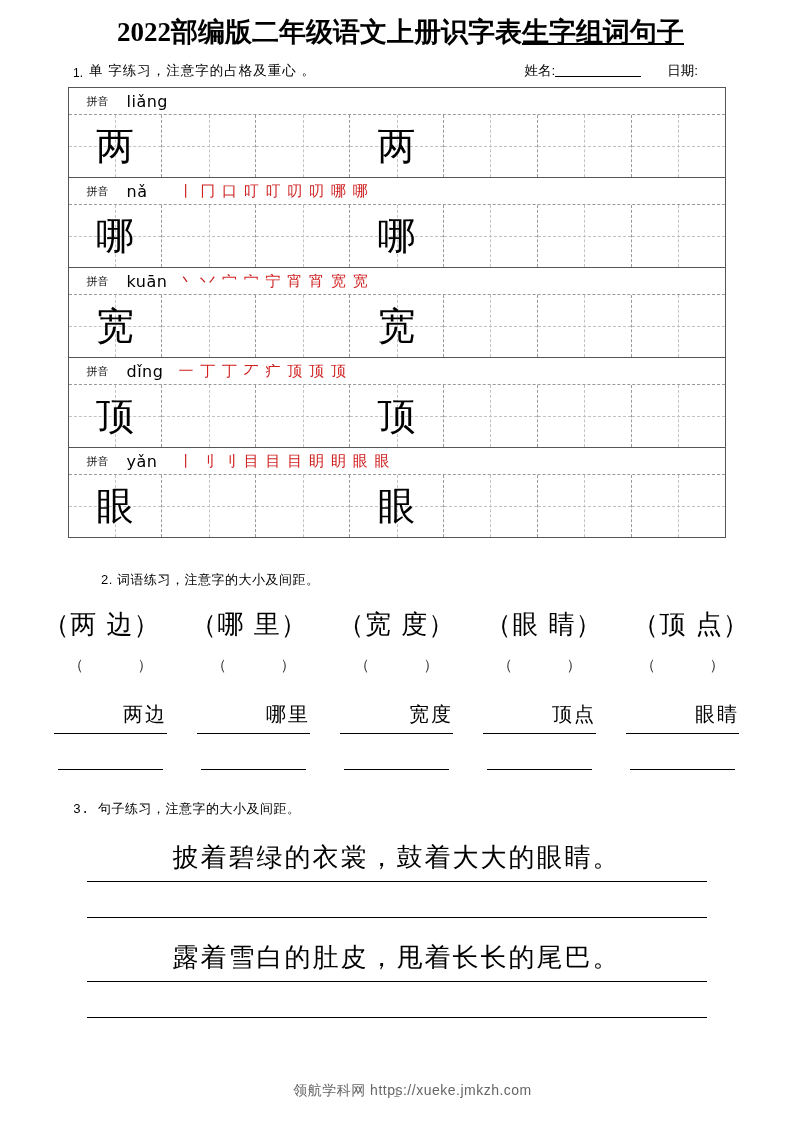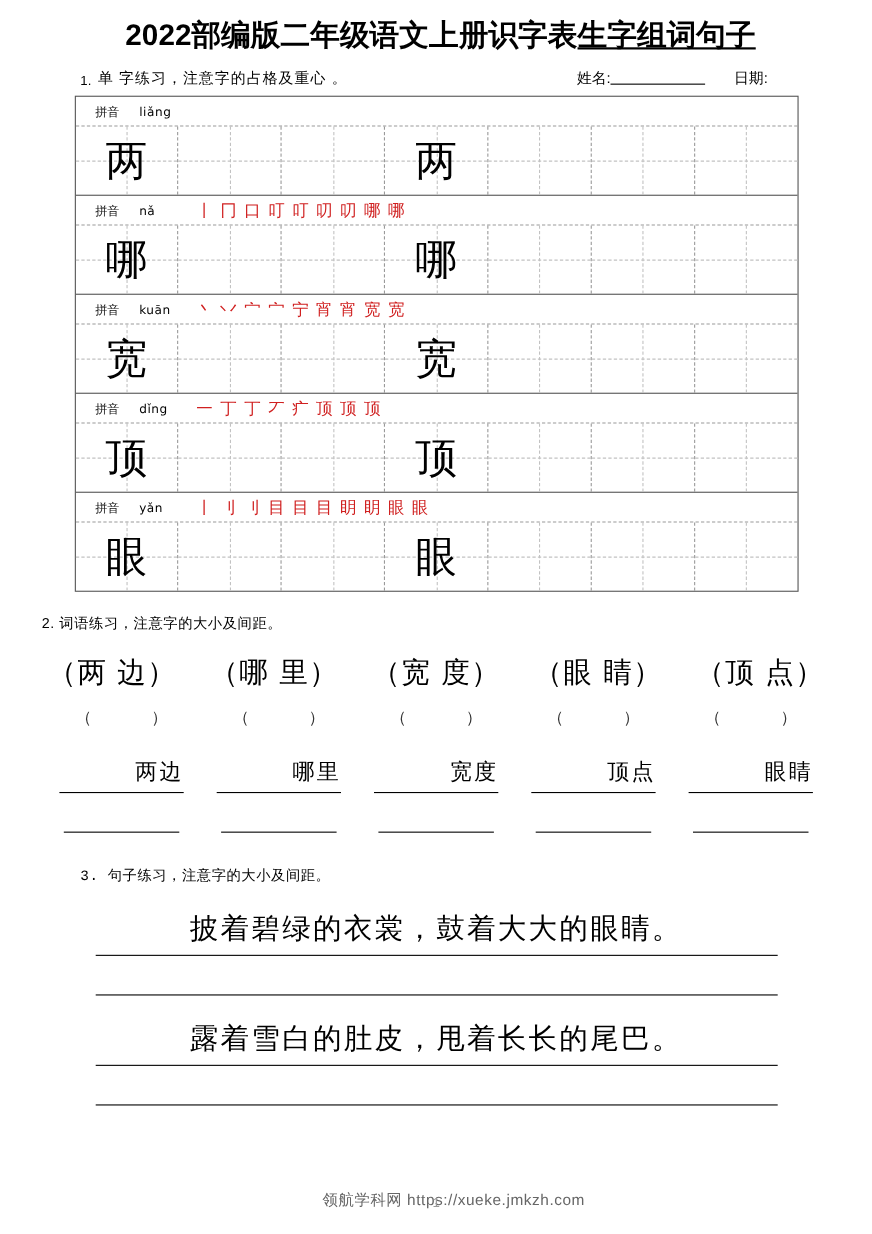--- a/index.html
+++ b/index.html
@@ -19,21 +19,21 @@
     width: 793px;
     height: 1122px;
     position: relative;
     box-sizing: border-box;
     padding: 0;
   }
 
   
   .title {
     text-align: center;
-    font-family: Liberation Sans, sans-serif;
+    font-family: Liberation Serif, serif;
     font-size: 27px;
     font-weight: bold;
     letter-spacing: 0px;
     padding-top: 14px;
     padding-left: 18px;
     padding-right: 10px;
     white-space: nowrap;
   }
   .title .underlined {
     text-decoration: underline;
@@ -91,21 +91,21 @@
   }
   .stroke-row .pin-label {
     width: 58px;
     text-align: center;
     font-size: 11px;
     color: #111;
     flex: 0 0 58px;
   }
   .stroke-row .pinyin {
     width: 52px;
-    font-size: 11px;
+    font-size: 16px;
     font-family: "DejaVu Sans", sans-serif;
     flex: 0 0 52px;
     text-align: left;
     letter-spacing: 0.5px;
   }
   .stroke-row .strokes {
     flex: 1;
     font-size: 15px;
     color: #d02020;
     font-family: "DejaVu Sans", sans-serif;
@@ -146,22 +146,22 @@
     position: relative;
     z-index: 2;
     font-family: "DejaVu Sans", sans-serif;
     font-size: 38px;
     line-height: 1;
     color: #000;
   }
 
   
   .sec2-head {
-    margin-top: 20px;
-    padding-left: 38px;
+    margin-top: 33px;
+    padding-left: 101px;
     font-size: 13px;
     letter-spacing: 0.5px;
   }
   .words-row {
     display: flex;
     justify-content: center;
     gap: 30px;
     margin-top: 18px;
     padding: 0 48px;
   }

